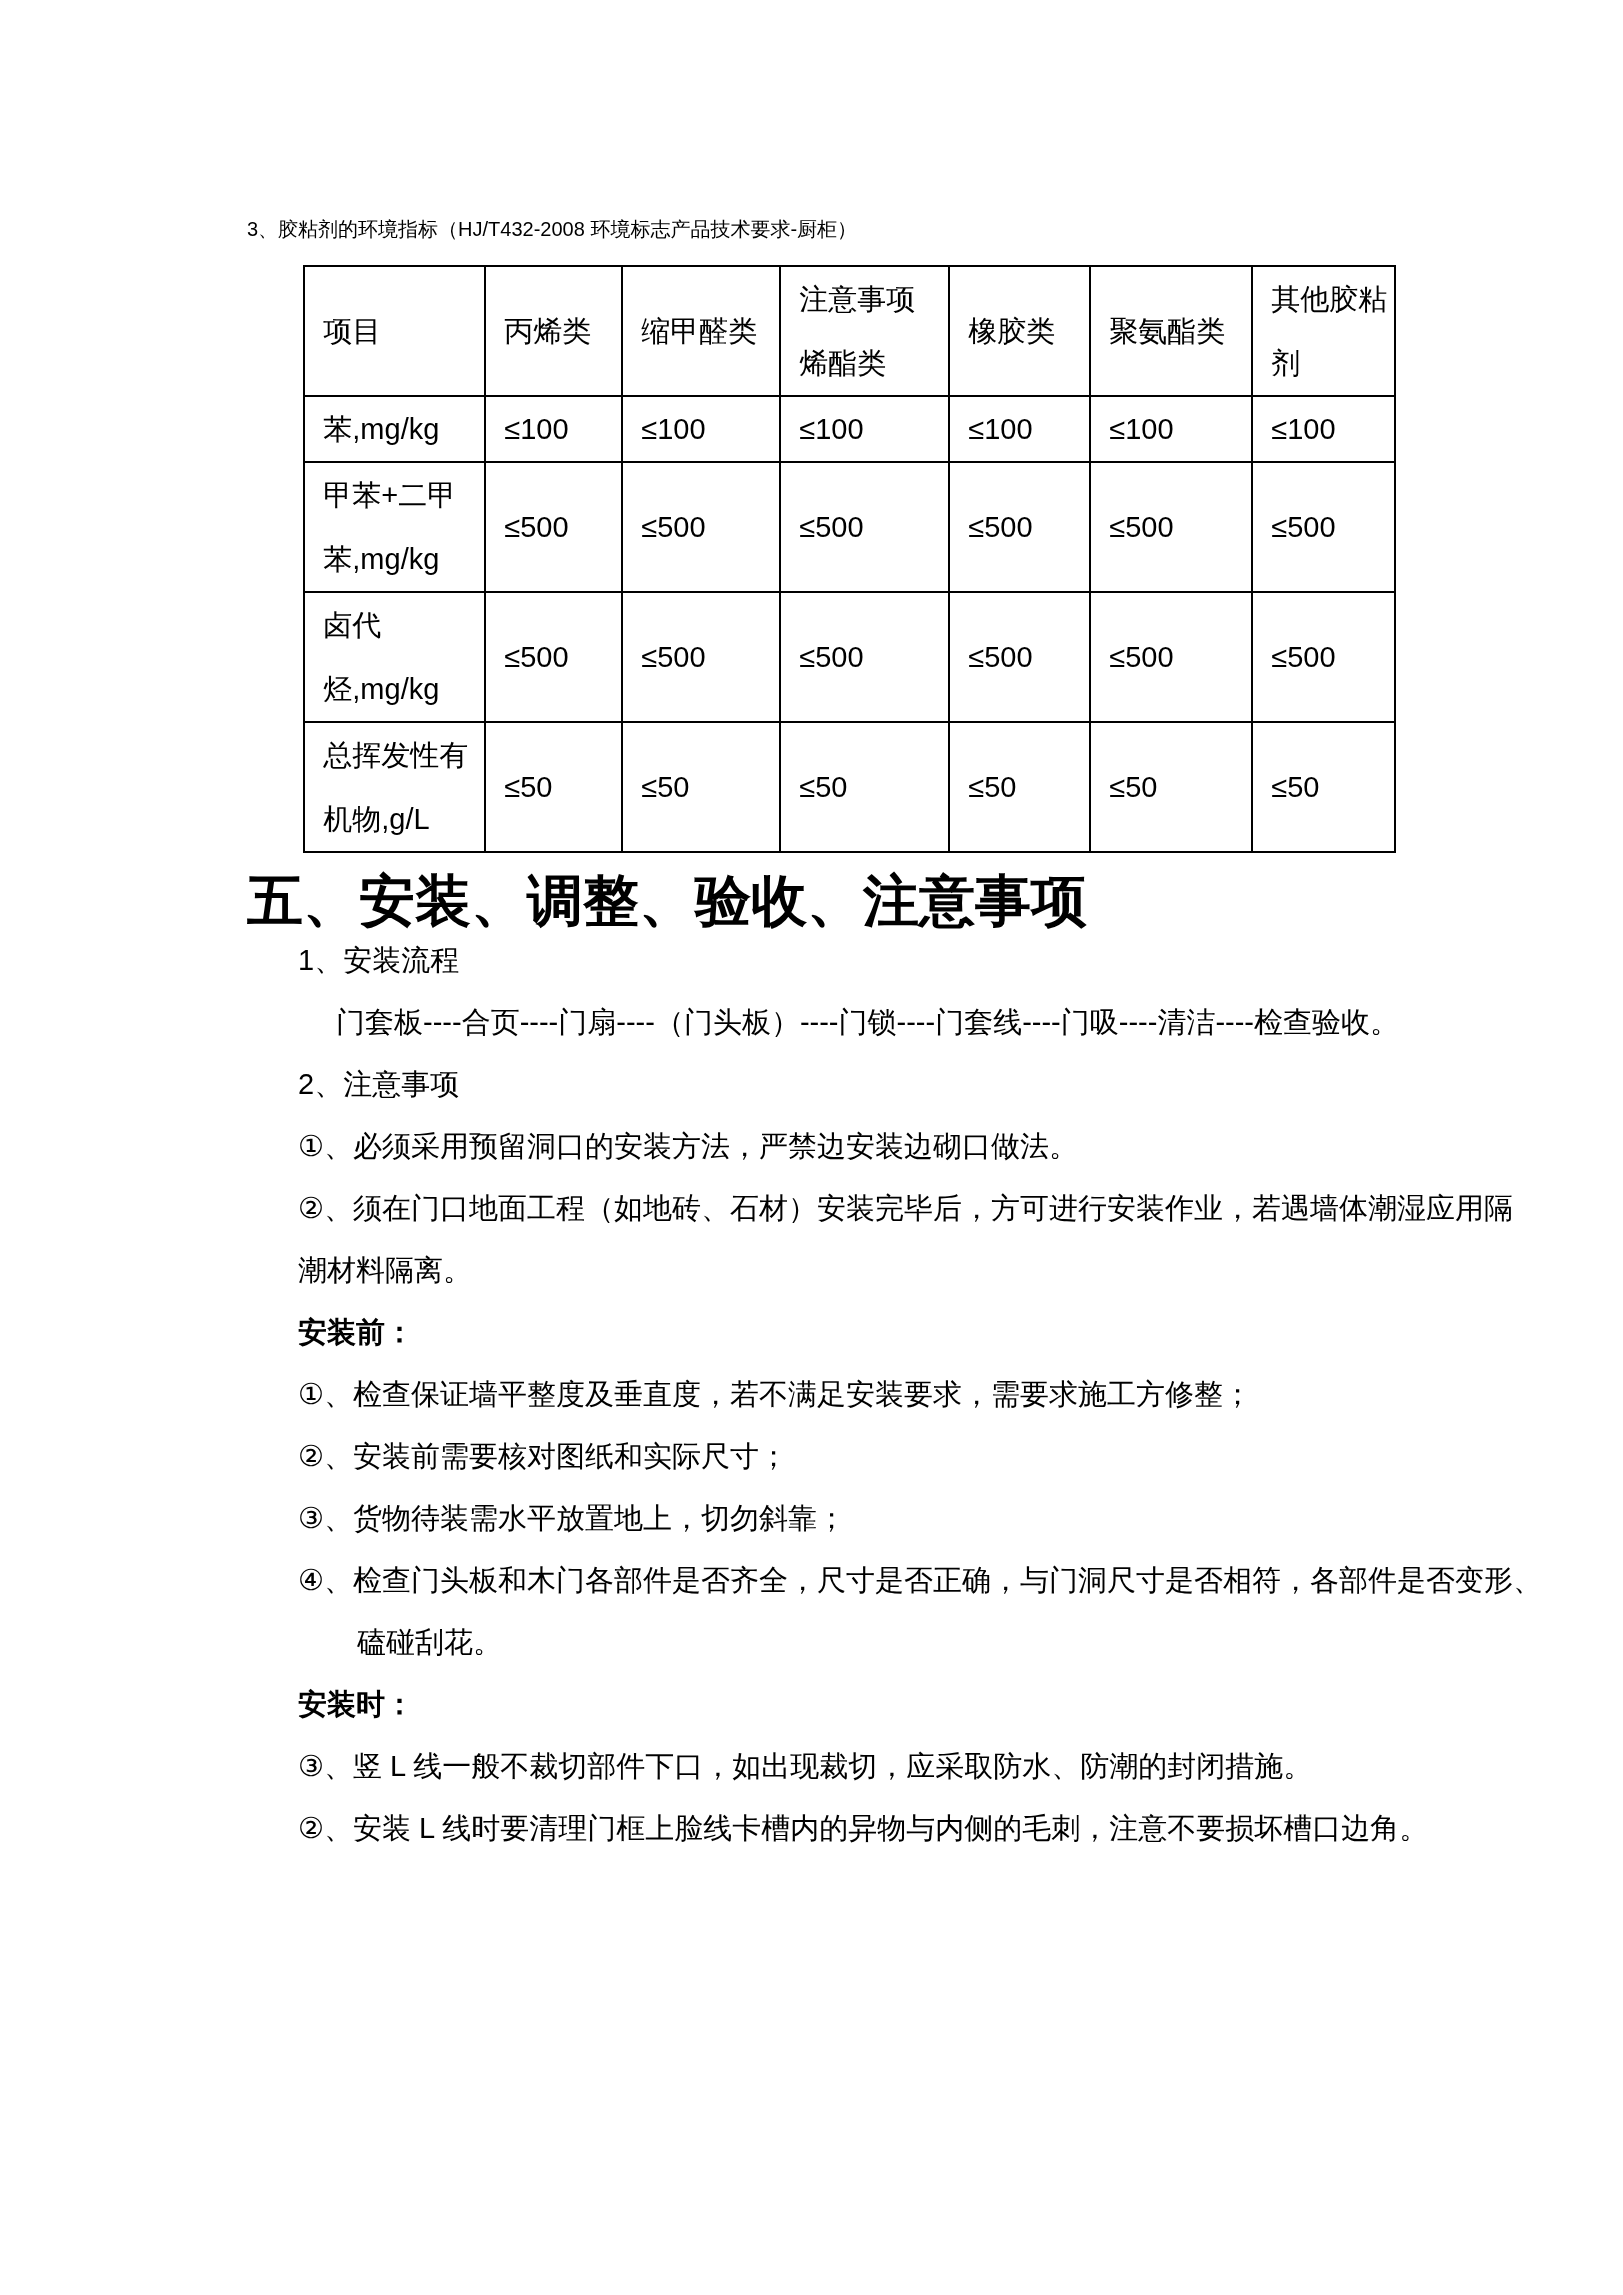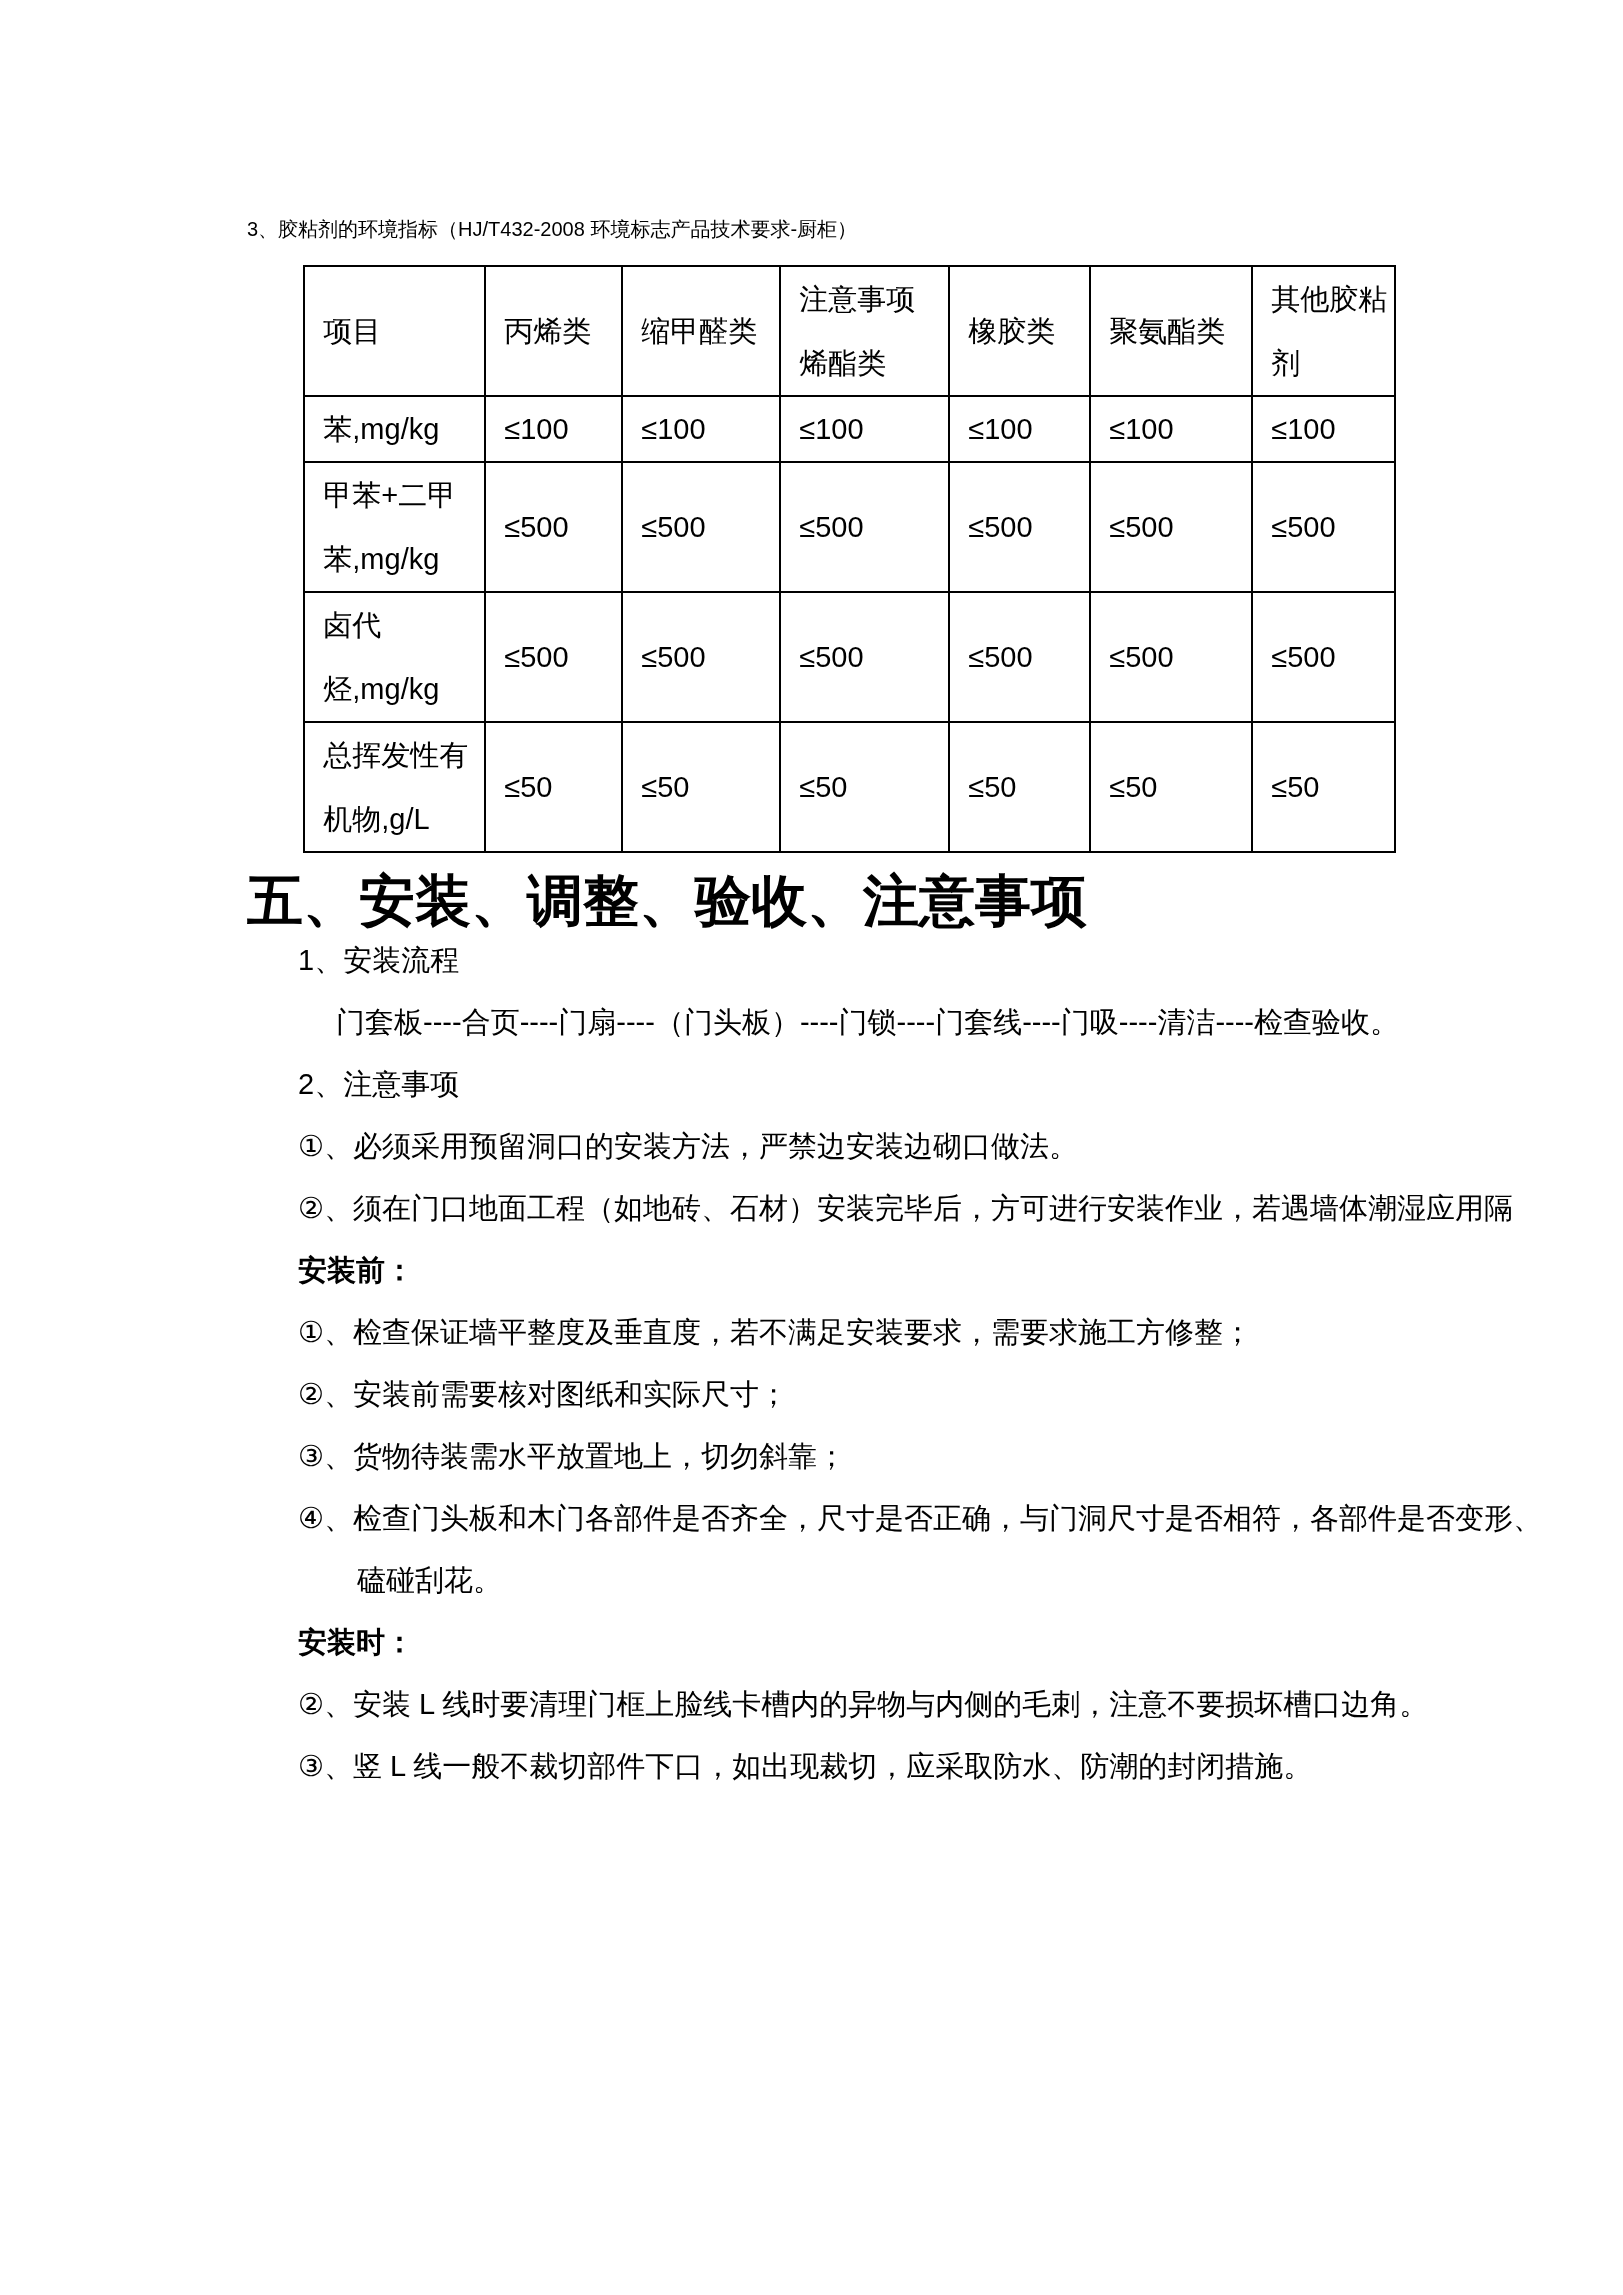--- a/index.html
+++ b/index.html
@@ -115,26 +115,27 @@
   </table>
 
   <div class="heading5">五、安装、调整、验收、注意事项</div>
 
   <div class="bodyline">1、安装流程</div>
   <div class="bodyline flow">门套板----合页----门扇----（门头板）----门锁----门套线----门吸----清洁----检查验收。</div>
 
   <div class="bodyline">2、注意事项</div>
   <div class="bodyline">①、必须采用预留洞口的安装方法，严禁边安装边砌口做法。</div>
   <div class="bodyline">②、须在门口地面工程（如地砖、石材）安装完毕后，方可进行安装作业，若遇墙体潮湿应用隔</div>
+  <div class="bodyline">潮材料隔离。</div>
 
   <div class="bodyline bold">安装前：</div>
   <div class="bodyline">①、检查保证墙平整度及垂直度，若不满足安装要求，需要求施工方修整；</div>
   <div class="bodyline">②、安装前需要核对图纸和实际尺寸；</div>
   <div class="bodyline">③、货物待装需水平放置地上，切勿斜靠；</div>
   <div class="bodyline">④、检查门头板和木门各部件是否齐全，尺寸是否正确，与门洞尺寸是否相符，各部件是否变形、</div>
   <div class="bodyline cont2">磕碰刮花。</div>
 
   <div class="bodyline bold">安装时：</div>
+  <div class="bodyline">③、竖 L 线一般不裁切部件下口，如出现裁切，应采取防水、防潮的封闭措施。</div>
   <div class="bodyline">②、安装 L 线时要清理门框上脸线卡槽内的异物与内侧的毛刺，注意不要损坏槽口边角。</div>
-  <div class="bodyline">③、竖 L 线一般不裁切部件下口，如出现裁切，应采取防水、防潮的封闭措施。</div>
 
 </div>
 
 
 </body></html>

